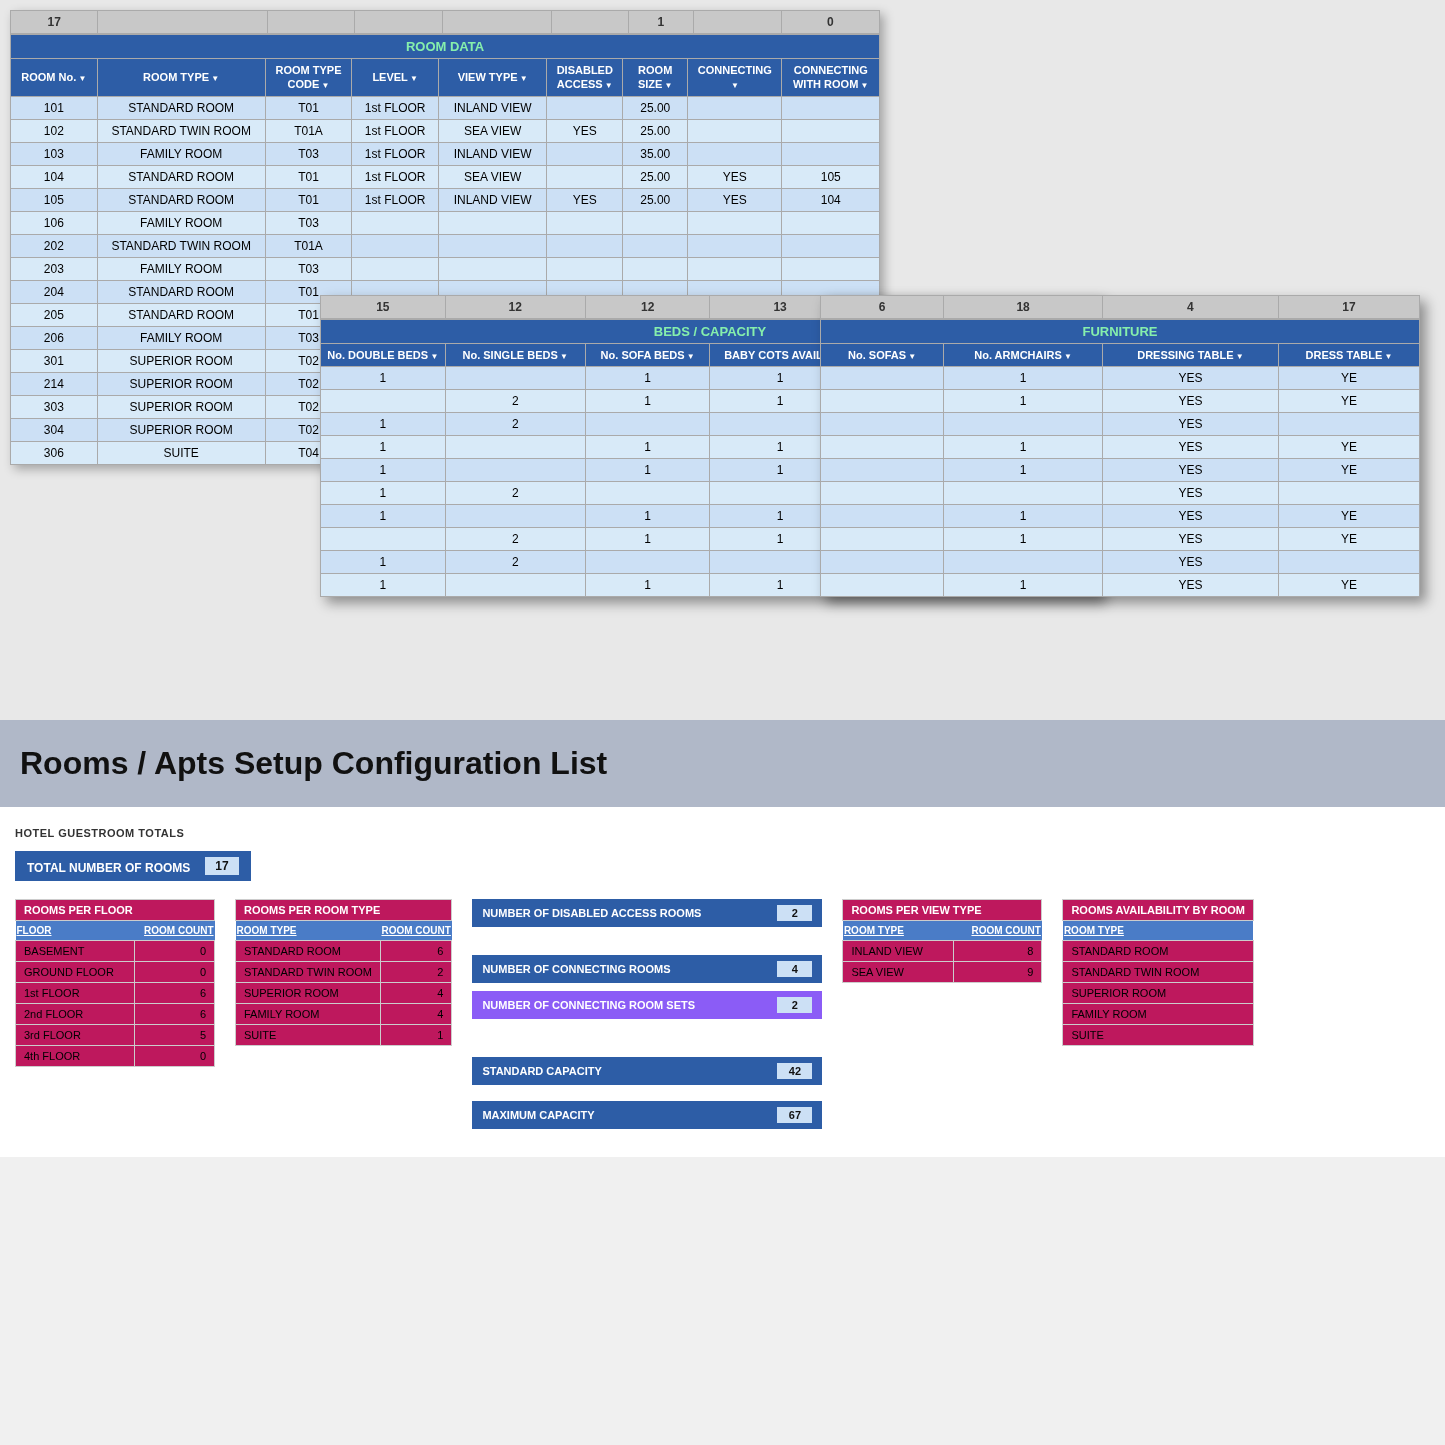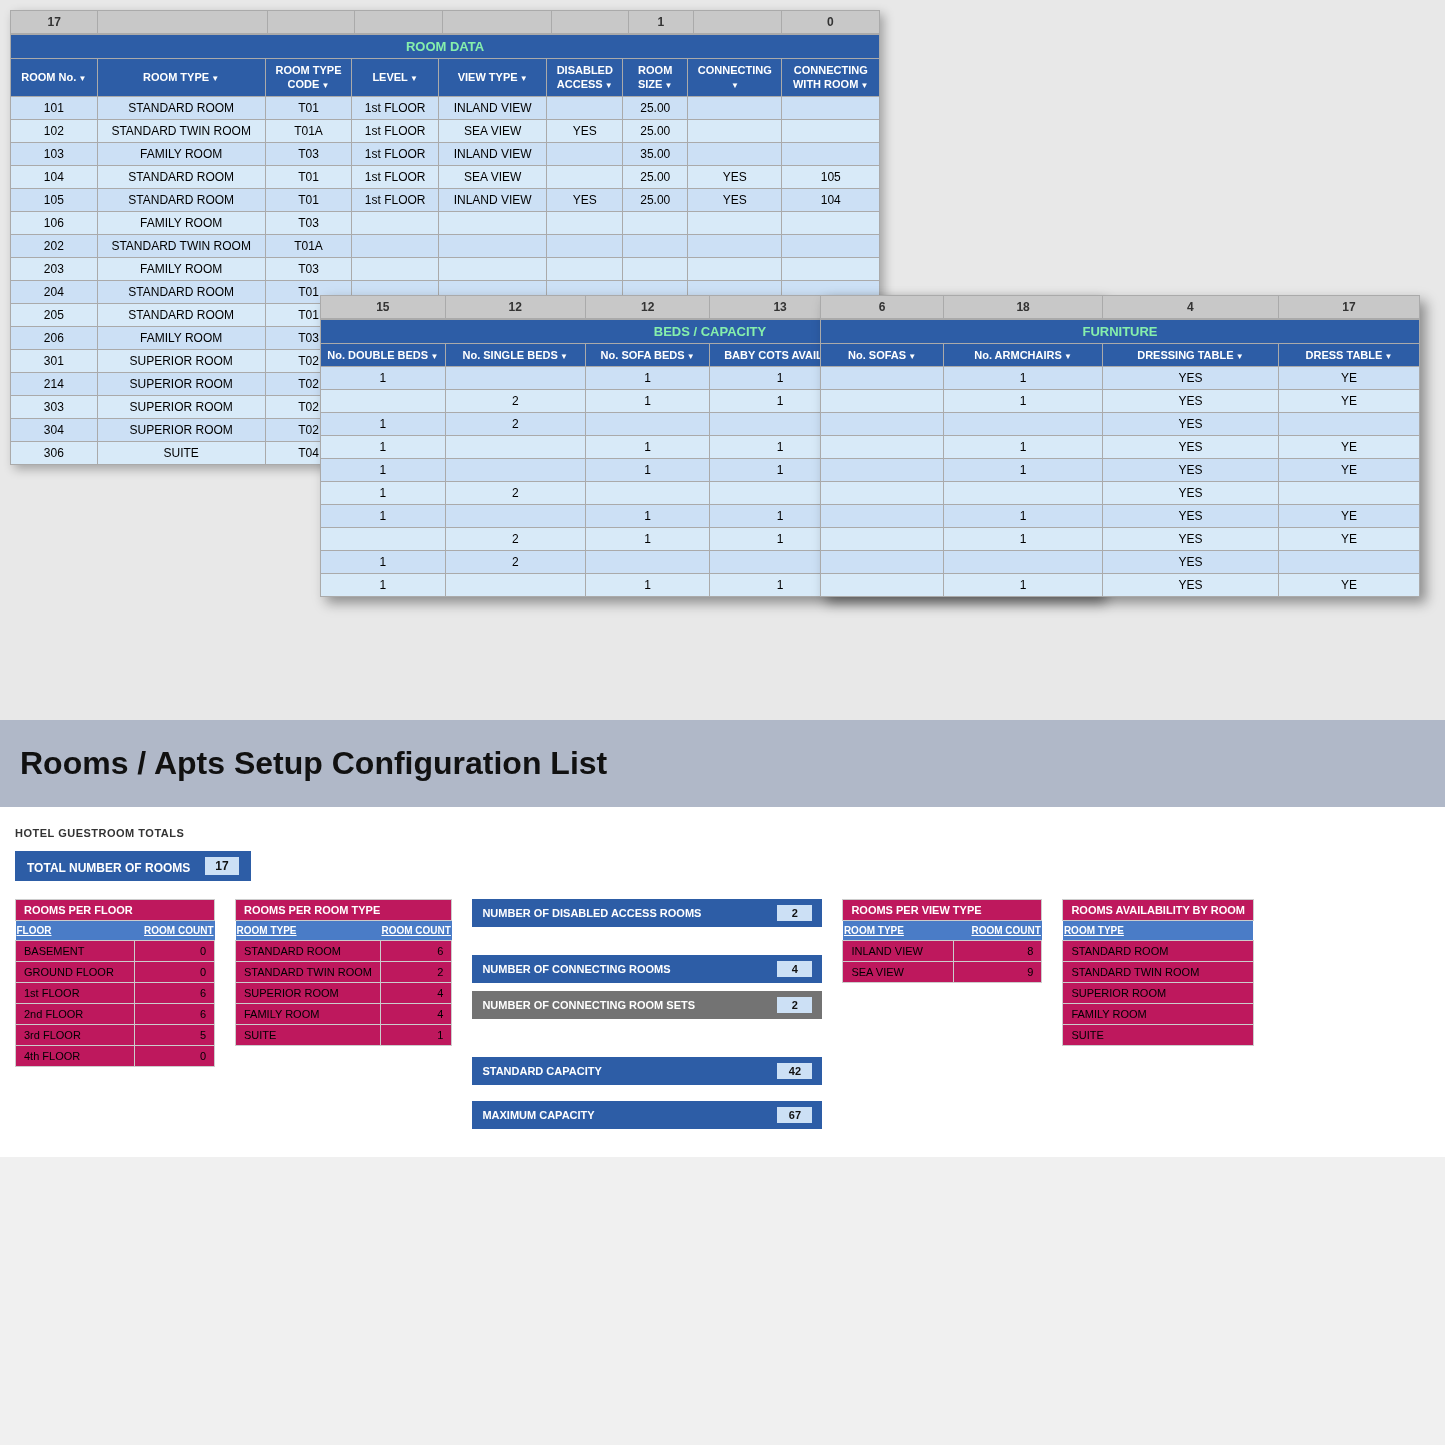--- a/index.html
+++ b/index.html
@@ -735,21 +735,21 @@
         <span>NUMBER OF DISABLED ACCESS ROOMS</span>
         <span class="stat-value">2</span>
       </div>
 
       <div style="height:20px"></div>
 
       <div class="stat-box">
         <span>NUMBER OF CONNECTING ROOMS</span>
         <span class="stat-value">4</span>
       </div>
-      <div class="stat-box" style="margin-top:0; background:#737373">
+      <div class="stat-box" style="margin-top:0; background:#8b5cf6">
         <span>NUMBER OF CONNECTING ROOM SETS</span>
         <span class="stat-value">2</span>
       </div>
 
       <div style="height:30px"></div>
 
       <div class="stat-box">
         <span>STANDARD CAPACITY</span>
         <span class="stat-value">42</span>
       </div>

